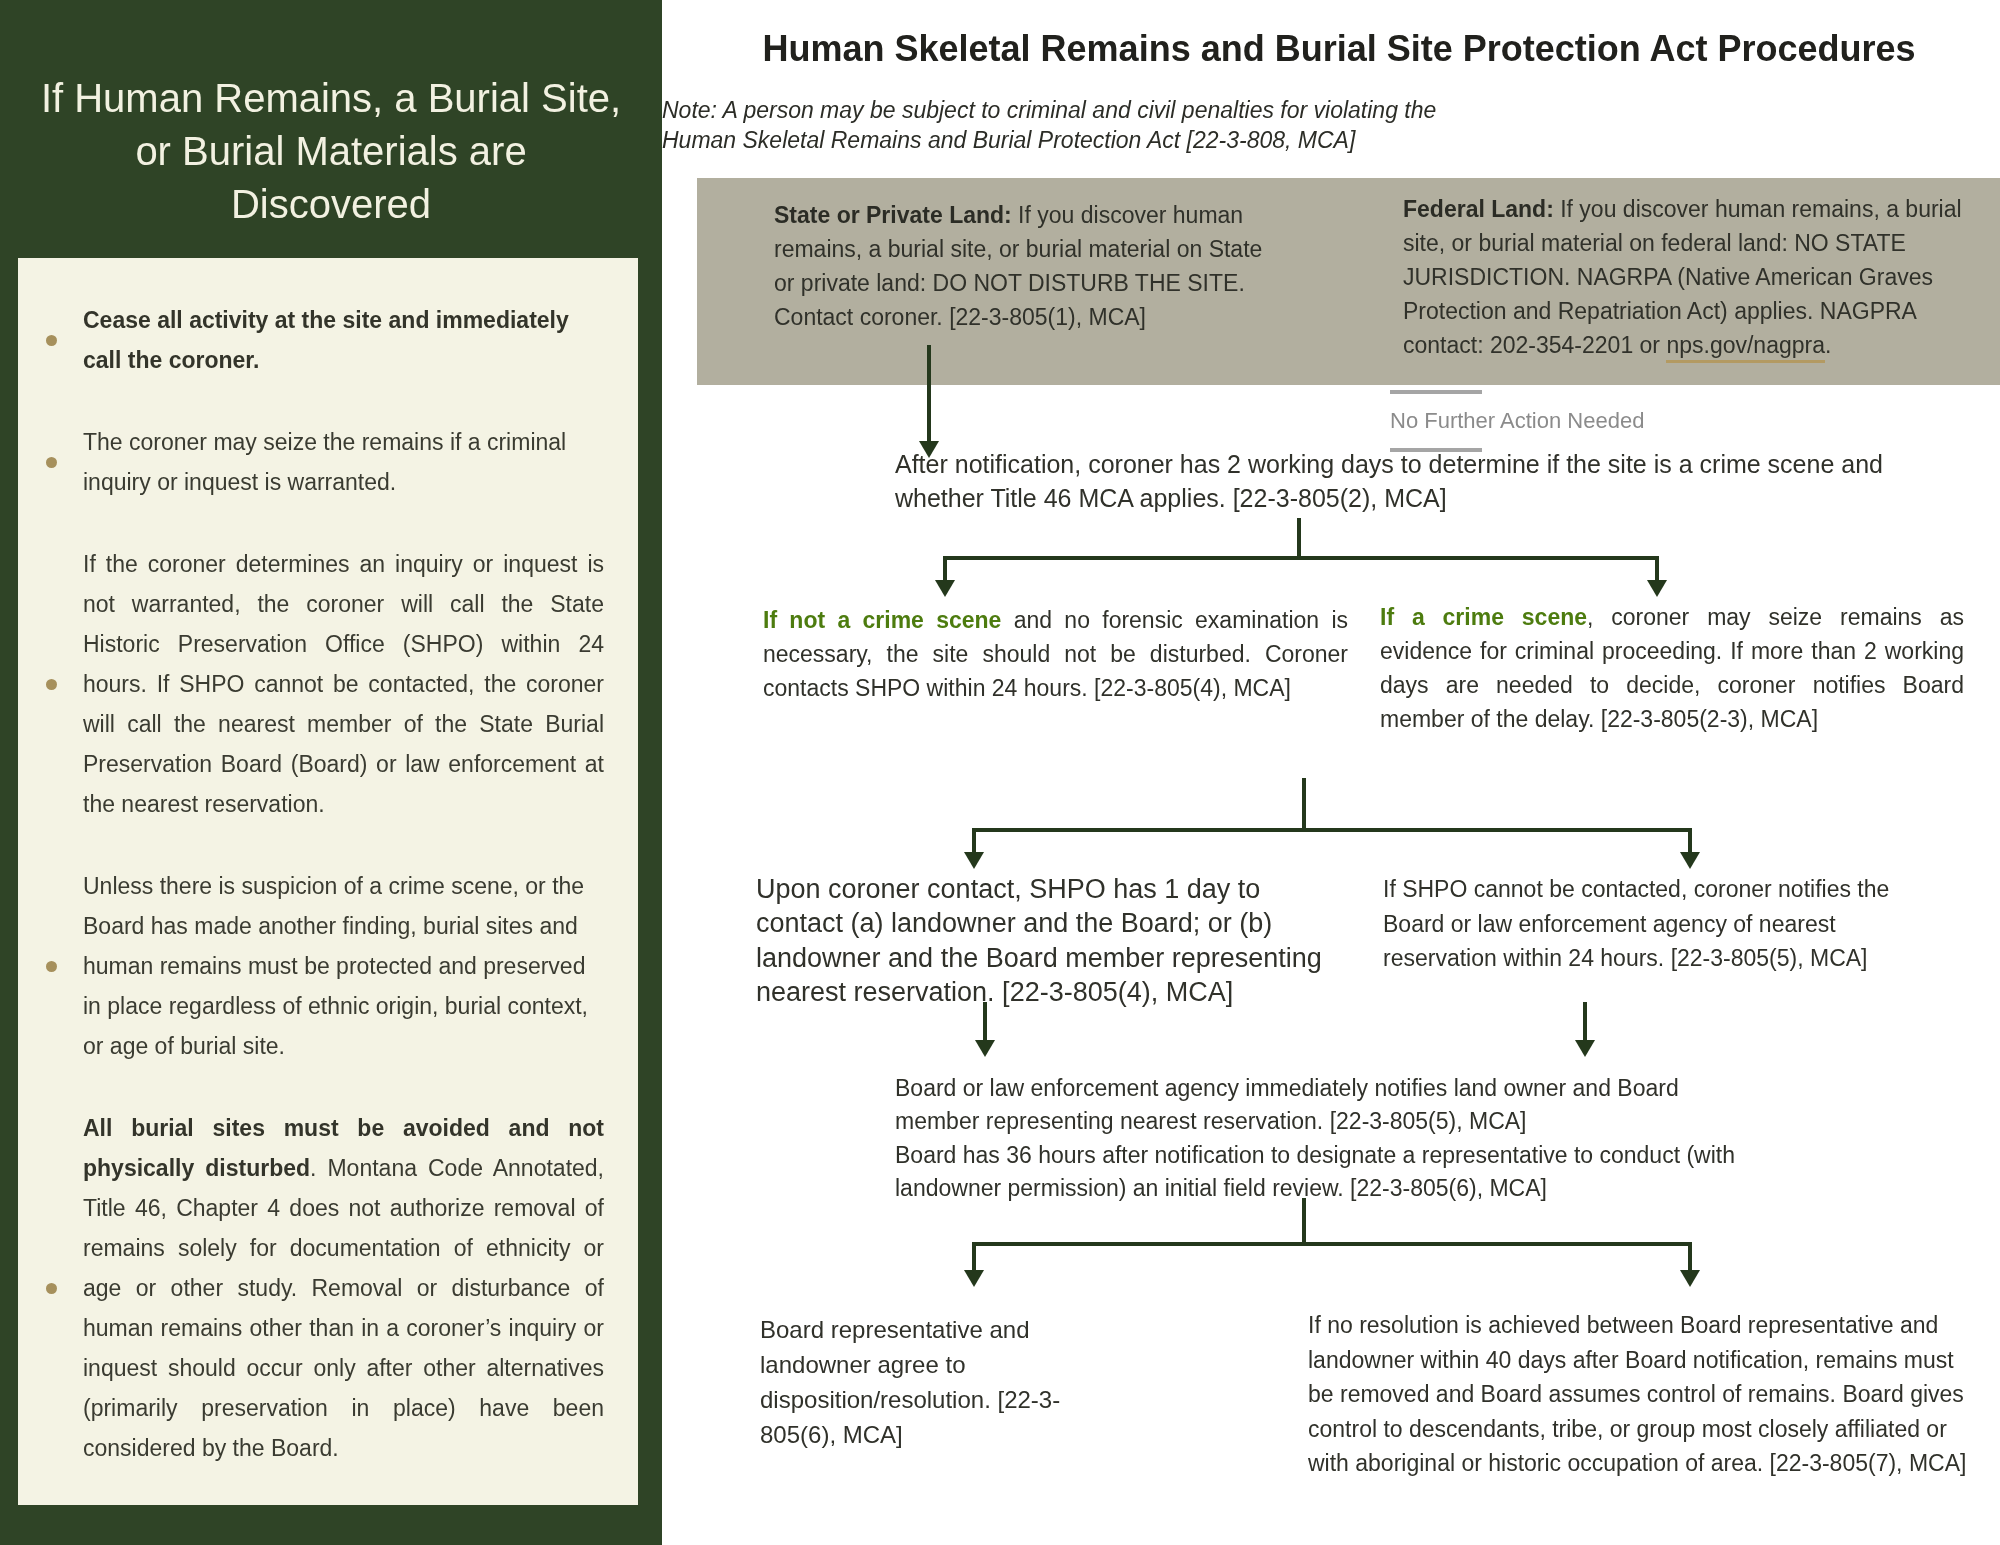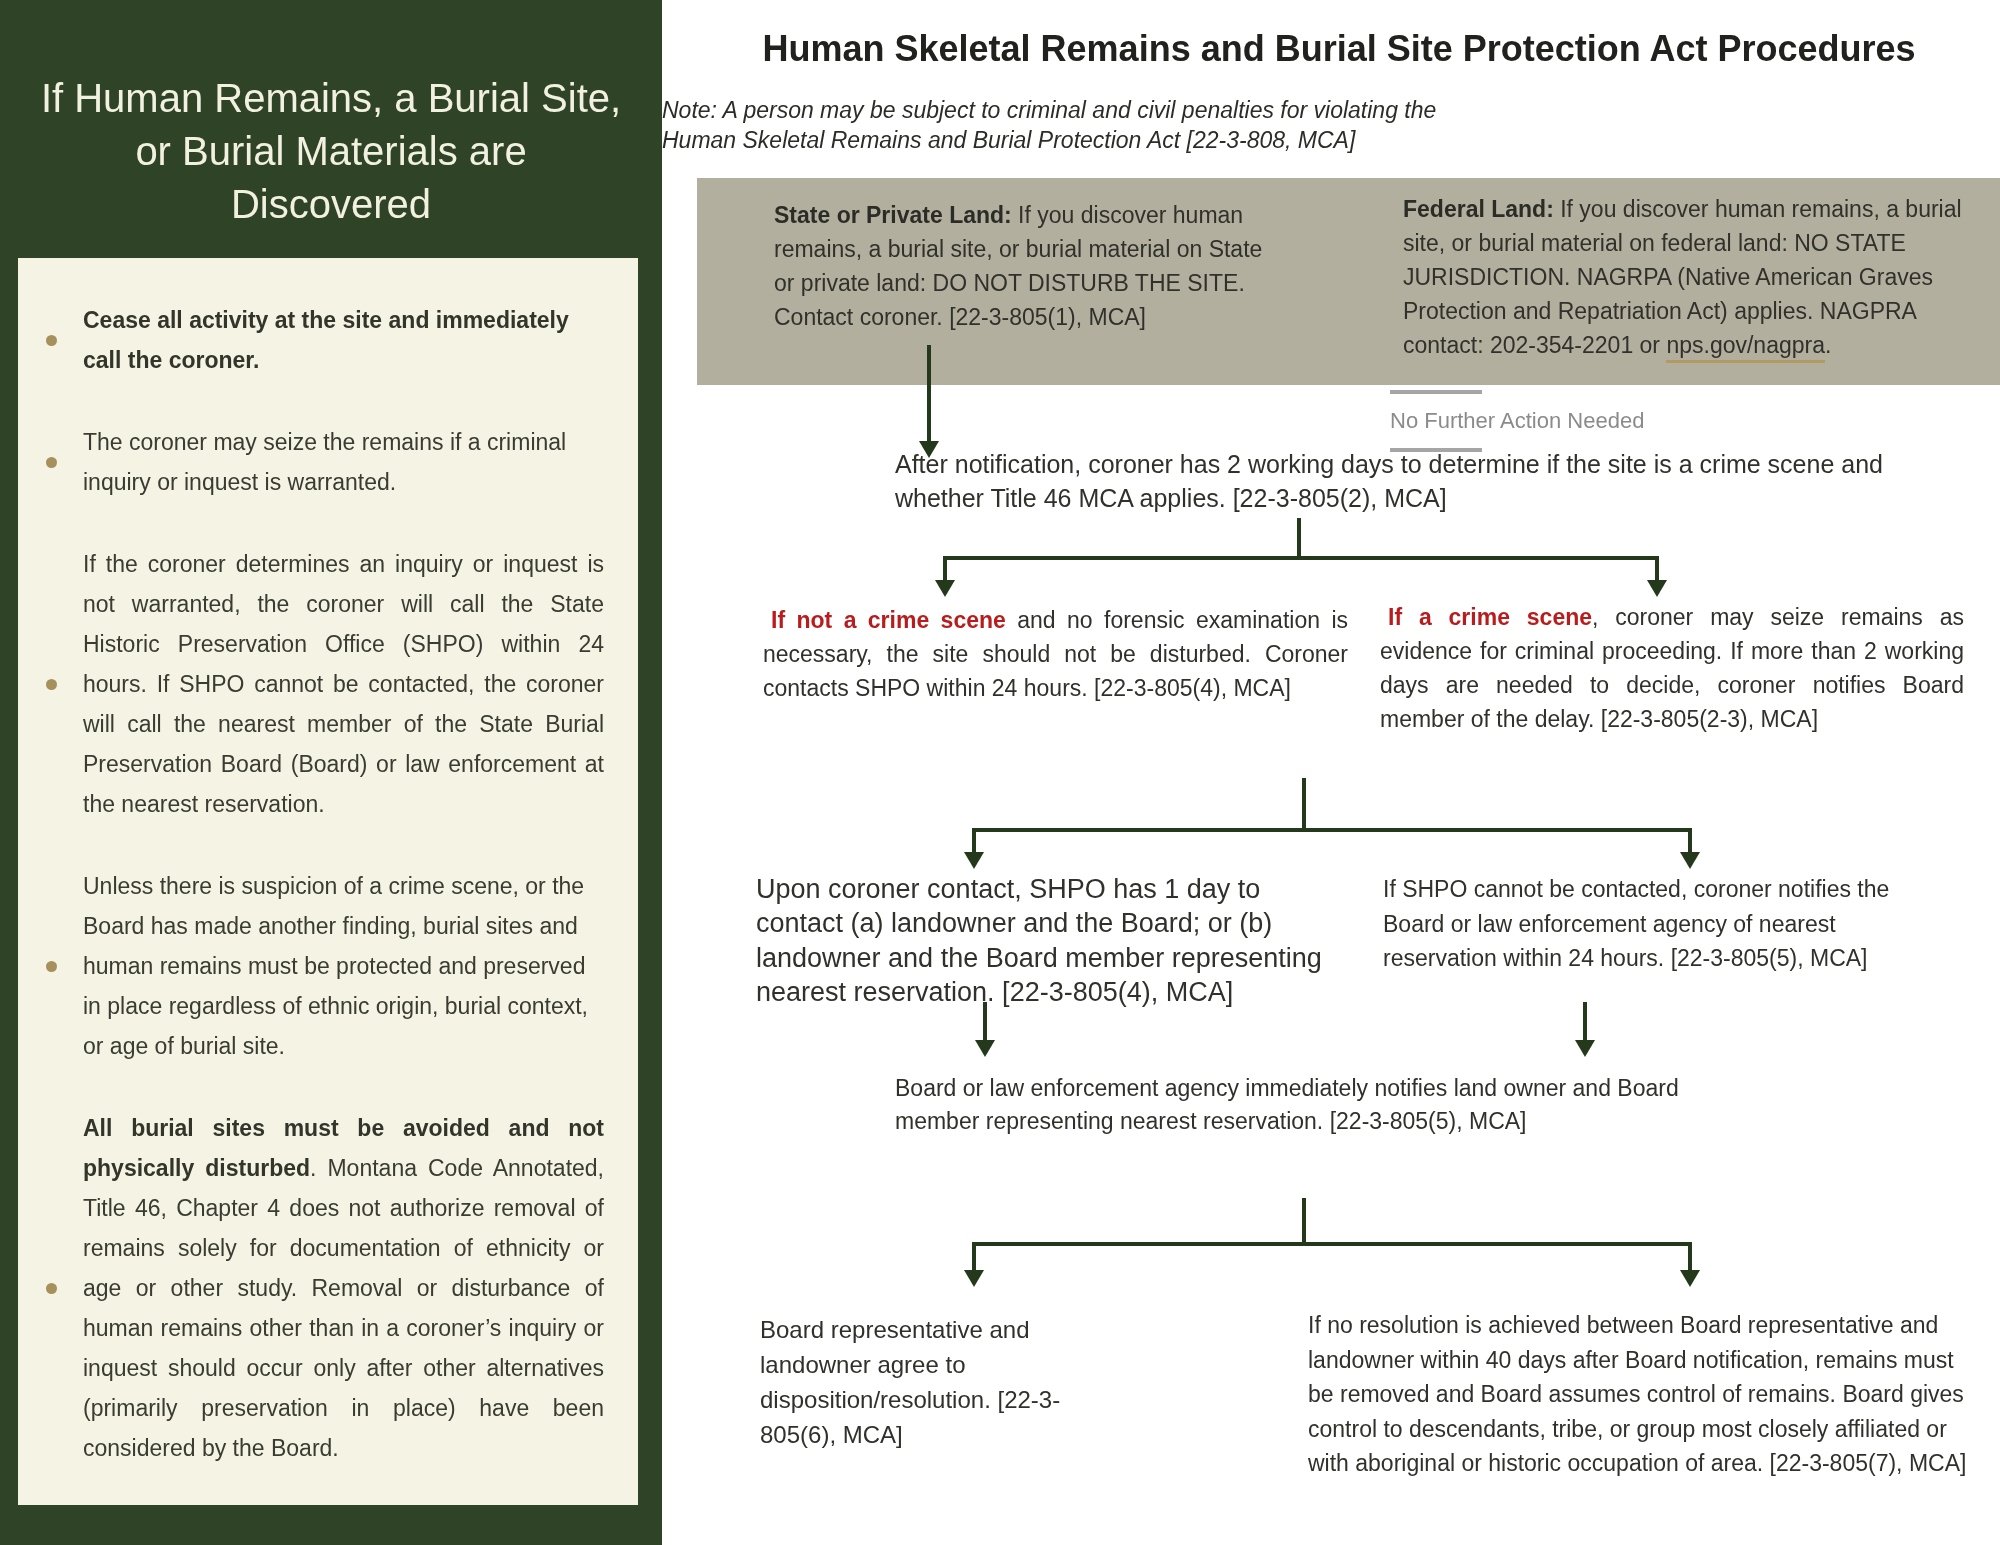--- a/index.html
+++ b/index.html
@@ -52,21 +52,21 @@
   .ah{position:absolute;width:0;height:0;border-left:10px solid transparent;
       border-right:10px solid transparent;border-top:17px solid var(--arrow);}
 
   
   .nfa{position:absolute;left:1390px;top:390px;width:470px;display:flex;align-items:flex-start;justify-content:center;gap:14px;flex-direction:column;}
   .nfa-line{width:92px;height:4px;background:var(--divider-gray);}
   .nfa-text{color:var(--muted-gray);font-size:22px;white-space:nowrap;}
 
   
   .flow{position:absolute;color:#30312a;font-size:23px;line-height:1.48;}
-  .flow b{color:#b91c1c;margin-left:8px;}
+  .flow b{color:#4d7c0f;}
   .step1{left:895px;top:448px;width:1010px;font-size:25px;line-height:1.35;}
   .box2l{left:763px;top:603px;width:585px;text-align:justify;text-align-last:left;}
   .box2r{left:1380px;top:600px;width:584px;text-align:justify;text-align-last:left;}
   .box3l{left:756px;top:872px;width:580px;font-size:27px;line-height:1.27;}
   .box3r{left:1383px;top:872px;width:520px;font-size:23px;line-height:1.5;}
   .text4{left:895px;top:1072px;width:840px;font-size:23px;line-height:1.45;}
   .box5l{left:760px;top:1312px;width:330px;font-size:24px;line-height:1.46;}
   .box5r{left:1308px;top:1308px;width:672px;font-size:23px;line-height:1.5;}
 </style>
 </head>
@@ -142,20 +142,21 @@
   <p class="flow box3l">Upon coroner contact, SHPO has 1 day to contact (a) landowner and the Board; or (b) landowner and the Board member representing nearest reservation. [22-3-805(4), MCA]</p>
   <p class="flow box3r">If SHPO cannot be contacted, coroner notifies the Board or law enforcement agency of nearest reservation within 24 hours. [22-3-805(5), MCA]</p>
 
   <div class="vl" style="left:983px;top:1002px;height:40px;"></div>
   <div class="ah" style="left:975px;top:1040px;"></div>
   <div class="vl" style="left:1583px;top:1002px;height:40px;"></div>
   <div class="ah" style="left:1575px;top:1040px;"></div>
 
   <div class="flow text4">
     <p>Board or law enforcement agency immediately notifies land owner and Board member representing nearest reservation. [22-3-805(5), MCA]</p>
+    <p>Board has 36 hours after notification to designate a representative to conduct (with landowner permission) an initial field review. [22-3-805(6), MCA]</p>
   </div>
 
   <div class="vl" style="left:1302px;top:1198px;height:48px;"></div>
   <div class="hl" style="left:974px;top:1242px;width:718px;"></div>
   <div class="vl" style="left:972px;top:1242px;height:30px;"></div>
   <div class="ah" style="left:964px;top:1270px;"></div>
   <div class="vl" style="left:1688px;top:1242px;height:30px;"></div>
   <div class="ah" style="left:1680px;top:1270px;"></div>
 
   <p class="flow box5l">Board representative and landowner agree to disposition/resolution. [22-3-805(6), MCA]</p>

